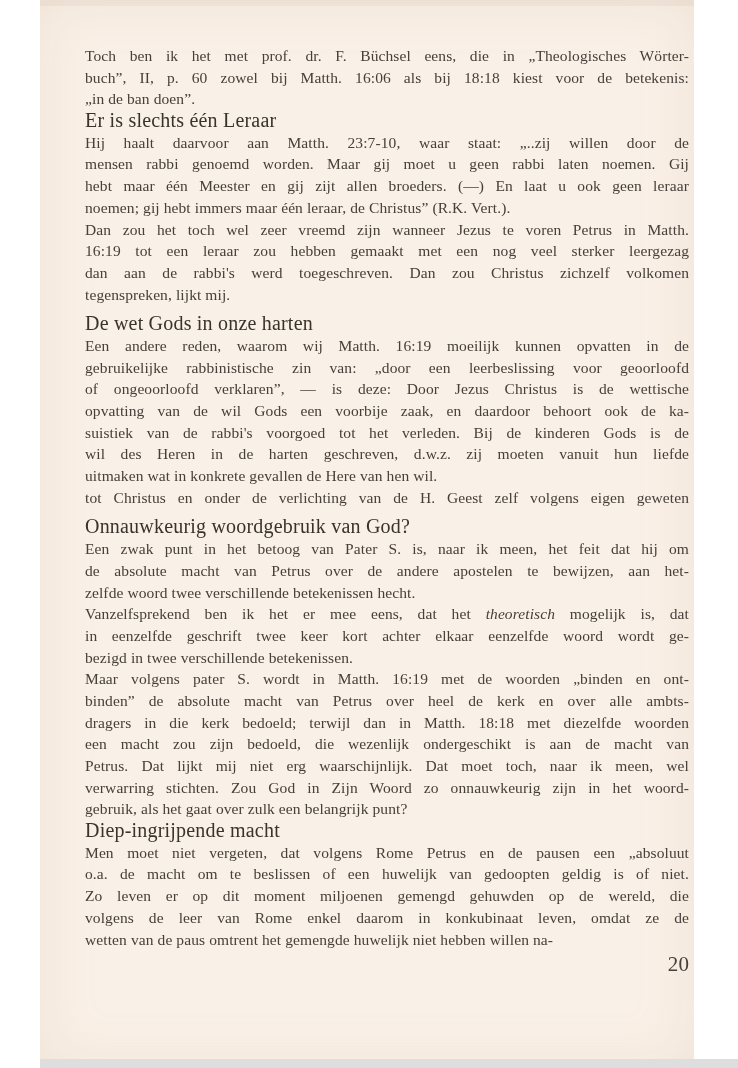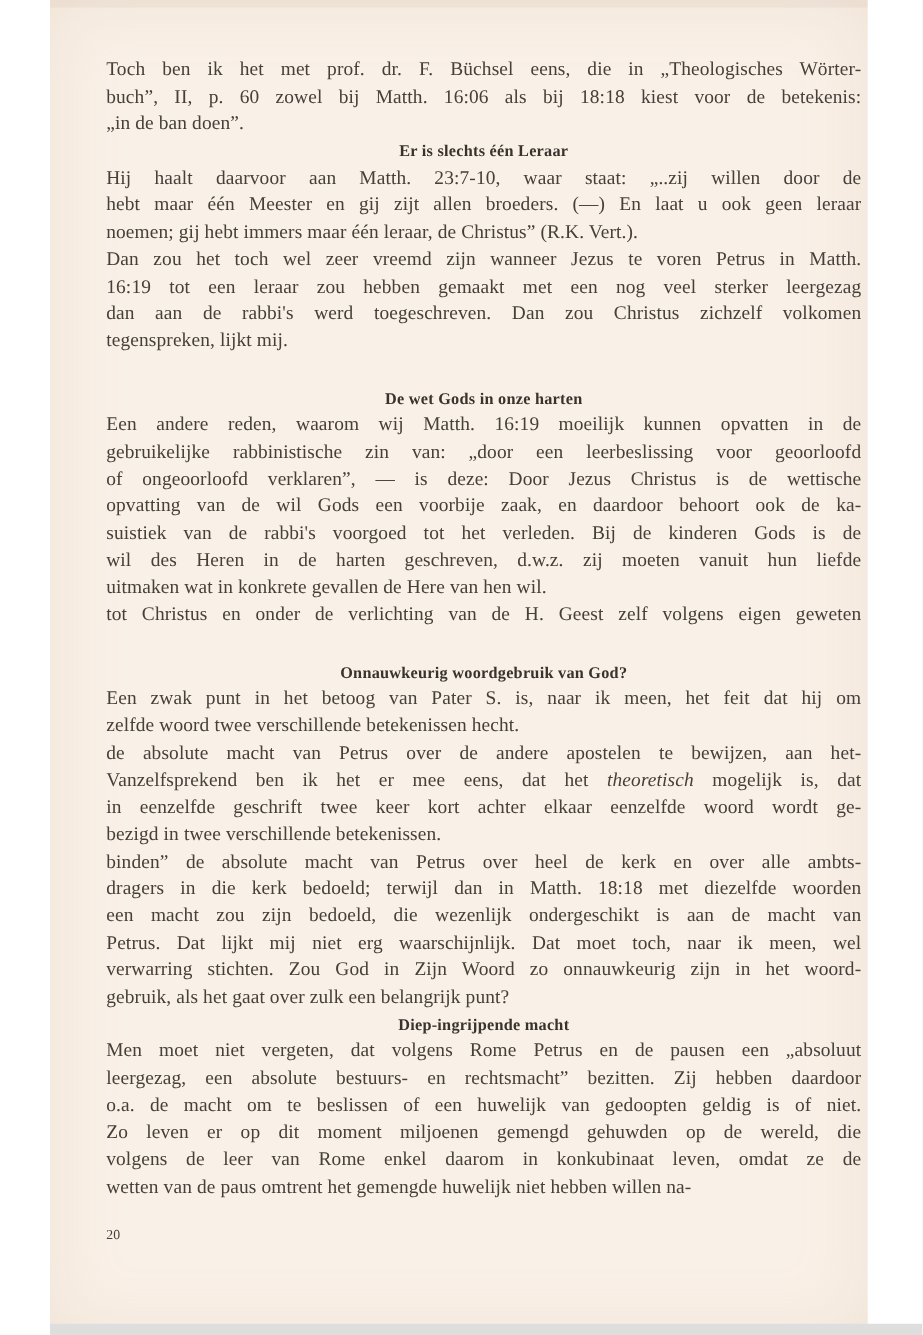--- a/index.html
+++ b/index.html
@@ -40,45 +40,46 @@
   }
   .para{margin:0;}
   .line{
     height:21.7px;line-height:21.7px;overflow:hidden;
     text-align:justify;text-align-last:justify;
     white-space:normal;
   }
   .line.last{text-align-last:left;}
   .heading{
     height:21.7px;line-height:21.7px;overflow:hidden;
-    text-align:center;
-    font-weight:bold;font-size:13px;color:var(--heading-ink);
+    text-align:left;
+    font-weight:normal;font-size:20px;color:var(--heading-ink);
     letter-spacing:0.2px;
   }
-  .heading.spaced{margin-top:24px;}
+  .heading.spaced{margin-top:8px;}
   .page-number{
-    margin-top:17px;height:21.7px;line-height:21.7px;
-    text-align:left;font-size:11px;color:var(--ink);
+    margin-top:4px;height:21.7px;line-height:21.7px;
+    text-align:right;font-size:21px;color:var(--ink);
   }
   i{font-style:italic;}
 </style>
 </head>
 <body>
 
 <div class="screenshot">
   <div class="scan-page">
     <div class="text-column" id="text-column">
         <div class="para">
           <div class="line">Toch ben ik het met prof. dr. F. Büchsel eens, die in „Theologisches Wörter-</div>
           <div class="line">buch”, II, p. 60 zowel bij Matth. 16:06 als bij 18:18 kiest voor de betekenis:</div>
           <div class="line last">„in de ban doen”.</div>
         </div>
         <div class="heading">Er is slechts één Leraar</div>
         <div class="para">
           <div class="line">Hij haalt daarvoor aan Matth. 23:7-10, waar staat: „..zij willen door de</div>
+          <div class="line">mensen rabbi genoemd worden. Maar gij moet u geen rabbi laten noemen. Gij</div>
           <div class="line">hebt maar één Meester en gij zijt allen broeders. (—) En laat u ook geen leraar</div>
           <div class="line last">noemen; gij hebt immers maar één leraar, de Christus” (R.K. Vert.).</div>
         </div>
         <div class="para">
           <div class="line">Dan zou het toch wel zeer vreemd zijn wanneer Jezus te voren Petrus in Matth.</div>
           <div class="line">16:19 tot een leraar zou hebben gemaakt met een nog veel sterker leergezag</div>
           <div class="line">dan aan de rabbi's werd toegeschreven. Dan zou Christus zichzelf volkomen</div>
           <div class="line last">tegenspreken, lijkt mij.</div>
         </div>
         <div class="heading spaced">De wet Gods in onze harten</div>
@@ -88,40 +89,40 @@
           <div class="line">of ongeoorloofd verklaren”, — is deze: Door Jezus Christus is de wettische</div>
           <div class="line">opvatting van de wil Gods een voorbije zaak, en daardoor behoort ook de ka-</div>
           <div class="line">suistiek van de rabbi's voorgoed tot het verleden. Bij de kinderen Gods is de</div>
           <div class="line">wil des Heren in de harten geschreven, d.w.z. zij moeten vanuit hun liefde</div>
           <div class="line last">uitmaken wat in konkrete gevallen de Here van hen wil.</div>
           <div class="line">tot Christus en onder de verlichting van de H. Geest zelf volgens eigen geweten</div>
         </div>
         <div class="heading spaced">Onnauwkeurig woordgebruik van God?</div>
         <div class="para">
           <div class="line">Een zwak punt in het betoog van Pater S. is, naar ik meen, het feit dat hij om</div>
+          <div class="line">de absolute macht van Petrus over de andere apostelen te bewijzen, aan het-</div>
           <div class="line last">zelfde woord twee verschillende betekenissen hecht.</div>
-          <div class="line">de absolute macht van Petrus over de andere apostelen te bewijzen, aan het-</div>
         </div>
         <div class="para">
           <div class="line">Vanzelfsprekend ben ik het er mee eens, dat het <i>theoretisch</i> mogelijk is, dat</div>
           <div class="line">in eenzelfde geschrift twee keer kort achter elkaar eenzelfde woord wordt ge-</div>
           <div class="line last">bezigd in twee verschillende betekenissen.</div>
         </div>
         <div class="para">
+          <div class="line">Maar volgens pater S. wordt in Matth. 16:19 met de woorden „binden en ont-</div>
           <div class="line">binden” de absolute macht van Petrus over heel de kerk en over alle ambts-</div>
           <div class="line">dragers in die kerk bedoeld; terwijl dan in Matth. 18:18 met diezelfde woorden</div>
           <div class="line">een macht zou zijn bedoeld, die wezenlijk ondergeschikt is aan de macht van</div>
           <div class="line">Petrus. Dat lijkt mij niet erg waarschijnlijk. Dat moet toch, naar ik meen, wel</div>
           <div class="line">verwarring stichten. Zou God in Zijn Woord zo onnauwkeurig zijn in het woord-</div>
           <div class="line last">gebruik, als het gaat over zulk een belangrijk punt?</div>
         </div>
         <div class="heading">Diep-ingrijpende macht</div>
         <div class="para">
           <div class="line">Men moet niet vergeten, dat volgens Rome Petrus en de pausen een „absoluut</div>
-          <div class="line">leergezag, een absolute bestuurs- en rechtsmacht” bezitten. Zij hebben daardoor</div>
           <div class="line">o.a. de macht om te beslissen of een huwelijk van gedoopten geldig is of niet.</div>
           <div class="line">Zo leven er op dit moment miljoenen gemengd gehuwden op de wereld, die</div>
           <div class="line">volgens de leer van Rome enkel daarom in konkubinaat leven, omdat ze de</div>
           <div class="line last">wetten van de paus omtrent het gemengde huwelijk niet hebben willen na-</div>
         </div>
         <div class="page-number" id="page-number-slot" style="display: block;">20</div>
       </div>
 
   </div>
   <div class="scanner-band-bottom"></div>

